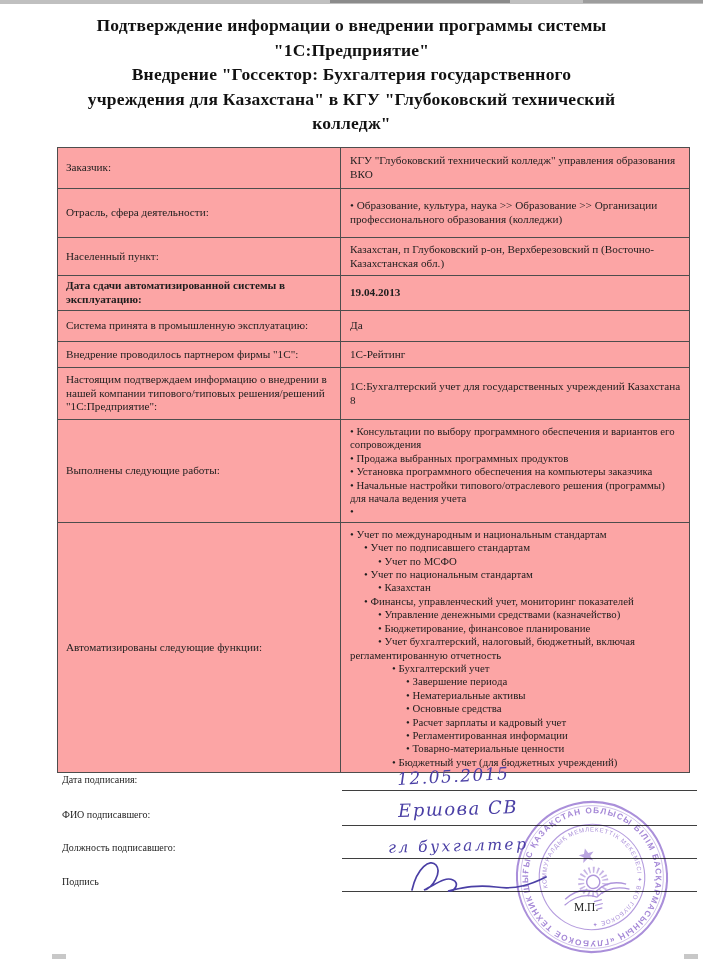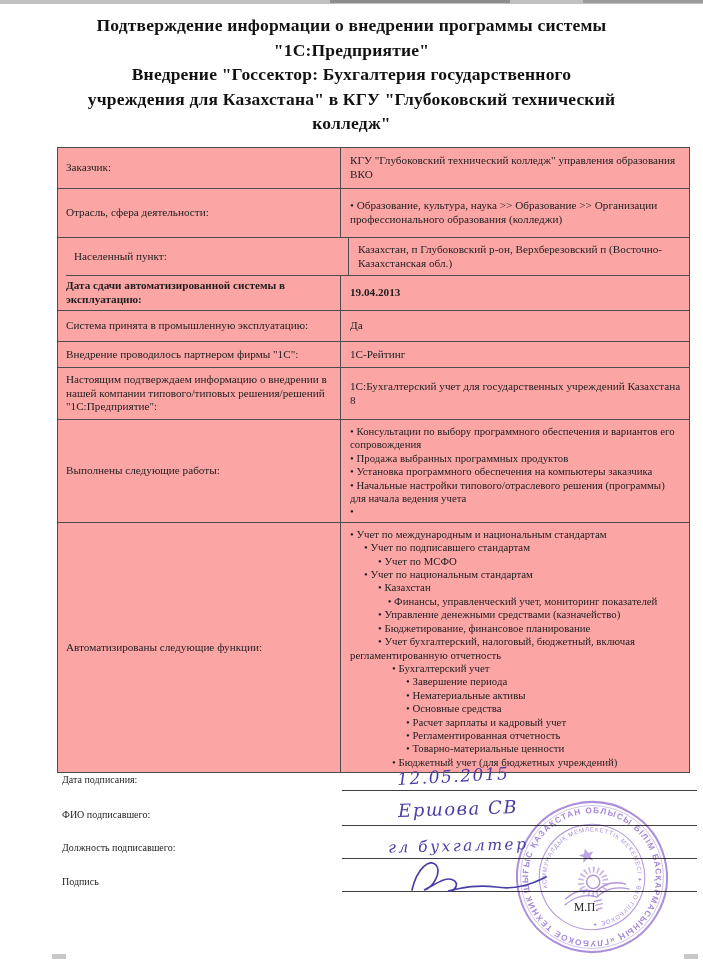--- a/index.html
+++ b/index.html
@@ -21,21 +21,21 @@
 
   
   .doc-table { position:absolute; left:57px; top:147px; width:633px; border:1px solid #4d4d4d; background:#fca5a5; }
   .trow { display:flex; align-items:stretch; border-bottom:1px solid #4d4d4d; }
   .trow:last-child { border-bottom:none; }
   .cell-label { width:283px; border-right:1px solid #4d4d4d; padding:3px 10px 3px 8px;
                 display:flex; align-items:center; font-size:11.2px; line-height:13.6px; }
   .cell-value { flex:1; padding:3px 8px 3px 9px; display:flex; align-items:center;
                 font-size:11.2px; line-height:13.8px; }
   .cell-value.top { align-items:flex-start; padding-top:5px; }
-  .r1 { min-height:41px; } .r2 { min-height:49px; } .r3 { min-height:38px;margin-left:8px; }
+  .r1 { min-height:41px; } .r2 { min-height:49px; } .r3 { min-height:38px; }
   .r4 { min-height:35px;font-weight:bold; } .r5 { min-height:31px; } .r6 { min-height:26px; }
   .r7 { min-height:52px; } .r8 { min-height:99px; } .r9 { min-height:240px; }
   .list { width:100%; font-size:10.8px; line-height:13.4px; }
   .list .li { text-align:left; }
 
   
   .sig-label { position:absolute; left:62px; font-size:10px; color:#1e1e1e; }
   .sig-line { position:absolute; left:342px; width:355px; border-top:1px solid #3f3f3f; height:0; z-index:1; }
   .hand { position:absolute; z-index:3; color:#4a3fa5; font-style:italic; font-family:"DejaVu Serif",serif;
           letter-spacing:1.5px; white-space:nowrap; }
@@ -112,30 +112,30 @@
     </div>
     <div class="trow r9">
       <div class="cell-label">Автоматизированы следующие функции:</div>
       <div class="cell-value top">
         <div class="list">
             <div class="li" style="text-indent: 0px;">• Учет по международным и национальным стандартам</div>
             <div class="li" style="text-indent: 14px;">• Учет по подписавшего стандартам</div>
             <div class="li" style="text-indent: 28px;">• Учет по МСФО</div>
             <div class="li" style="text-indent: 14px;">• Учет по национальным стандартам</div>
             <div class="li" style="text-indent: 28px;">• Казахстан</div>
-            <div class="li" style="text-indent: 14px; text-align: center;">• Финансы, управленческий учет, мониторинг показателей</div>
+            <div class="li" style="text-indent: 14px;">• Финансы, управленческий учет, мониторинг показателей</div>
             <div class="li" style="text-indent: 28px;">• Управление денежными средствами (казначейство)</div>
             <div class="li" style="text-indent: 28px;">• Бюджетирование, финансовое планирование</div>
             <div class="li" style="text-indent: 28px;">• Учет бухгалтерский, налоговый, бюджетный, включая регламентированную отчетность</div>
             <div class="li" style="text-indent: 42px;">• Бухгалтерский учет</div>
             <div class="li" style="text-indent: 56px;">• Завершение периода</div>
             <div class="li" style="text-indent: 56px;">• Нематериальные активы</div>
             <div class="li" style="text-indent: 56px;">• Основные средства</div>
             <div class="li" style="text-indent: 56px;">• Расчет зарплаты и кадровый учет</div>
-            <div class="li" style="text-indent: 56px;">• Регламентированная отчетность</div>
+            <div class="li" style="text-indent: 56px;">• Регламентированная информации</div>
             <div class="li" style="text-indent: 56px;">• Товарно-материальные ценности</div>
             <div class="li" style="text-indent: 42px;">• Бюджетный учет (для бюджетных учреждений)</div>
           </div>
       </div>
     </div>
   </div>
 
   <div class="sig-label" style="top:774px;">Дата подписания:</div>
   <div class="sig-label" style="top:809px;">ФИО подписавшего:</div>
   <div class="sig-label" style="top:842px;">Должность подписавшего:</div>

